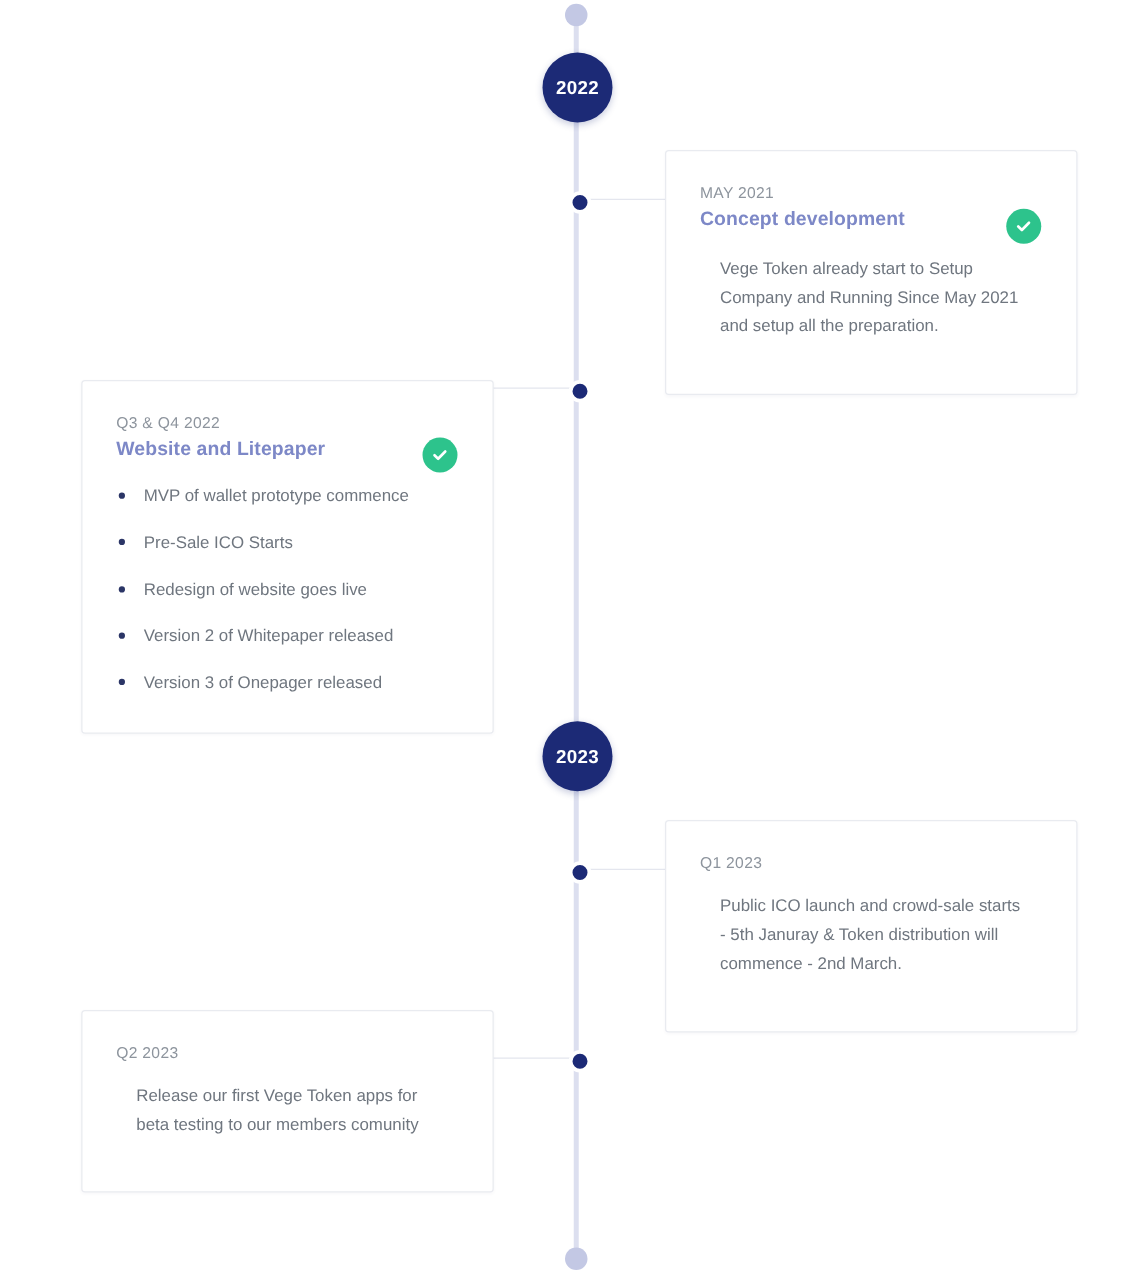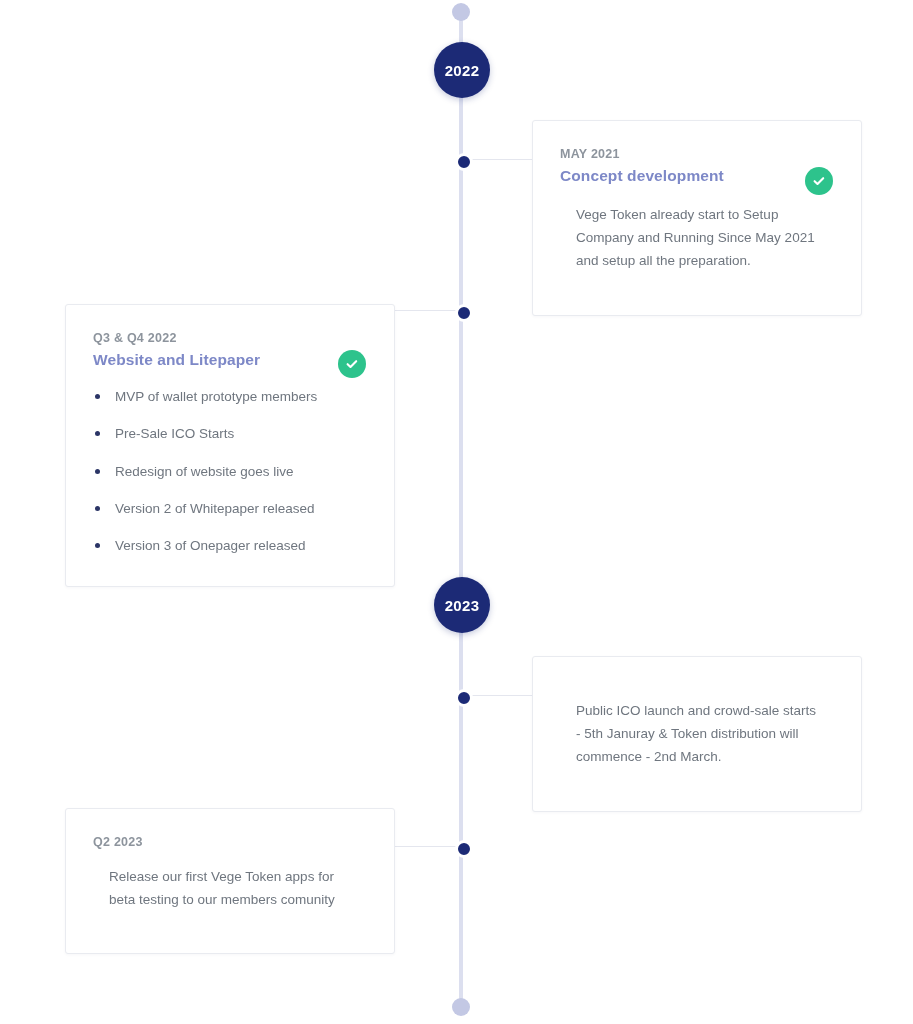--- a/index.html
+++ b/index.html
@@ -90,21 +90,20 @@
   }
   .card-inner {
     padding: 26px 28px 26px 27px;
     position: relative;
   }
   .card-date {
     font-size: 12.5px;
     color: #8d949d;
     letter-spacing: 0.25px;
     margin: 0 0 6px 0;
-    font-weight: bold;
   }
   .card-title {
     font-size: 15.5px;
     font-weight: bold;
     color: #7d88c7;
     margin: 0 0 18px 0;
     letter-spacing: 0.1px;
   }
   .card-desc {
     font-size: 13.5px;
@@ -219,21 +218,21 @@
         <svg width="14" height="14" viewBox="0 0 14 14" aria-hidden="true">
           <path d="M2.6 7.2 L5.5 10 L11.2 4.2" fill="none" stroke="#ffffff" stroke-width="2.1" stroke-linecap="round" stroke-linejoin="round"></path>
         </svg>
       </span>
     </div>
     <p class="card-date">Q3 &amp; Q4 2022</p>
     <h3 class="card-title">Website and Litepaper</h3>
     <ul class="card-list">
       <li>
         <span class="list-bullet"></span>
-        <span>MVP of wallet prototype members</span>
+        <span>MVP of wallet prototype commence</span>
       </li>
       <li>
         <span class="list-bullet"></span>
         <span>Pre-Sale ICO Starts</span>
       </li>
       <li>
         <span class="list-bullet"></span>
         <span>Redesign of website goes live</span>
       </li>
       <li>
@@ -243,20 +242,21 @@
       <li>
         <span class="list-bullet"></span>
         <span>Version 3 of Onepager released</span>
       </li>
     </ul>
   </div>
 </div>
 
 <div id="card-public-token-sale" class="card">
   <div class="card-inner">
+    <p class="card-date">Q1 2023</p>
     <p class="card-desc">Public ICO launch and crowd-sale starts - 5th Januray &amp; Token distribution will commence - 2nd March.</p>
   </div>
 </div>
 
 <div id="card-beta-app-testing" class="card">
   <div class="card-inner">
     <p class="card-date">Q2 2023</p>
     <p class="card-desc">Release our first Vege Token apps for beta testing to our members comunity</p>
   </div>
 </div>

